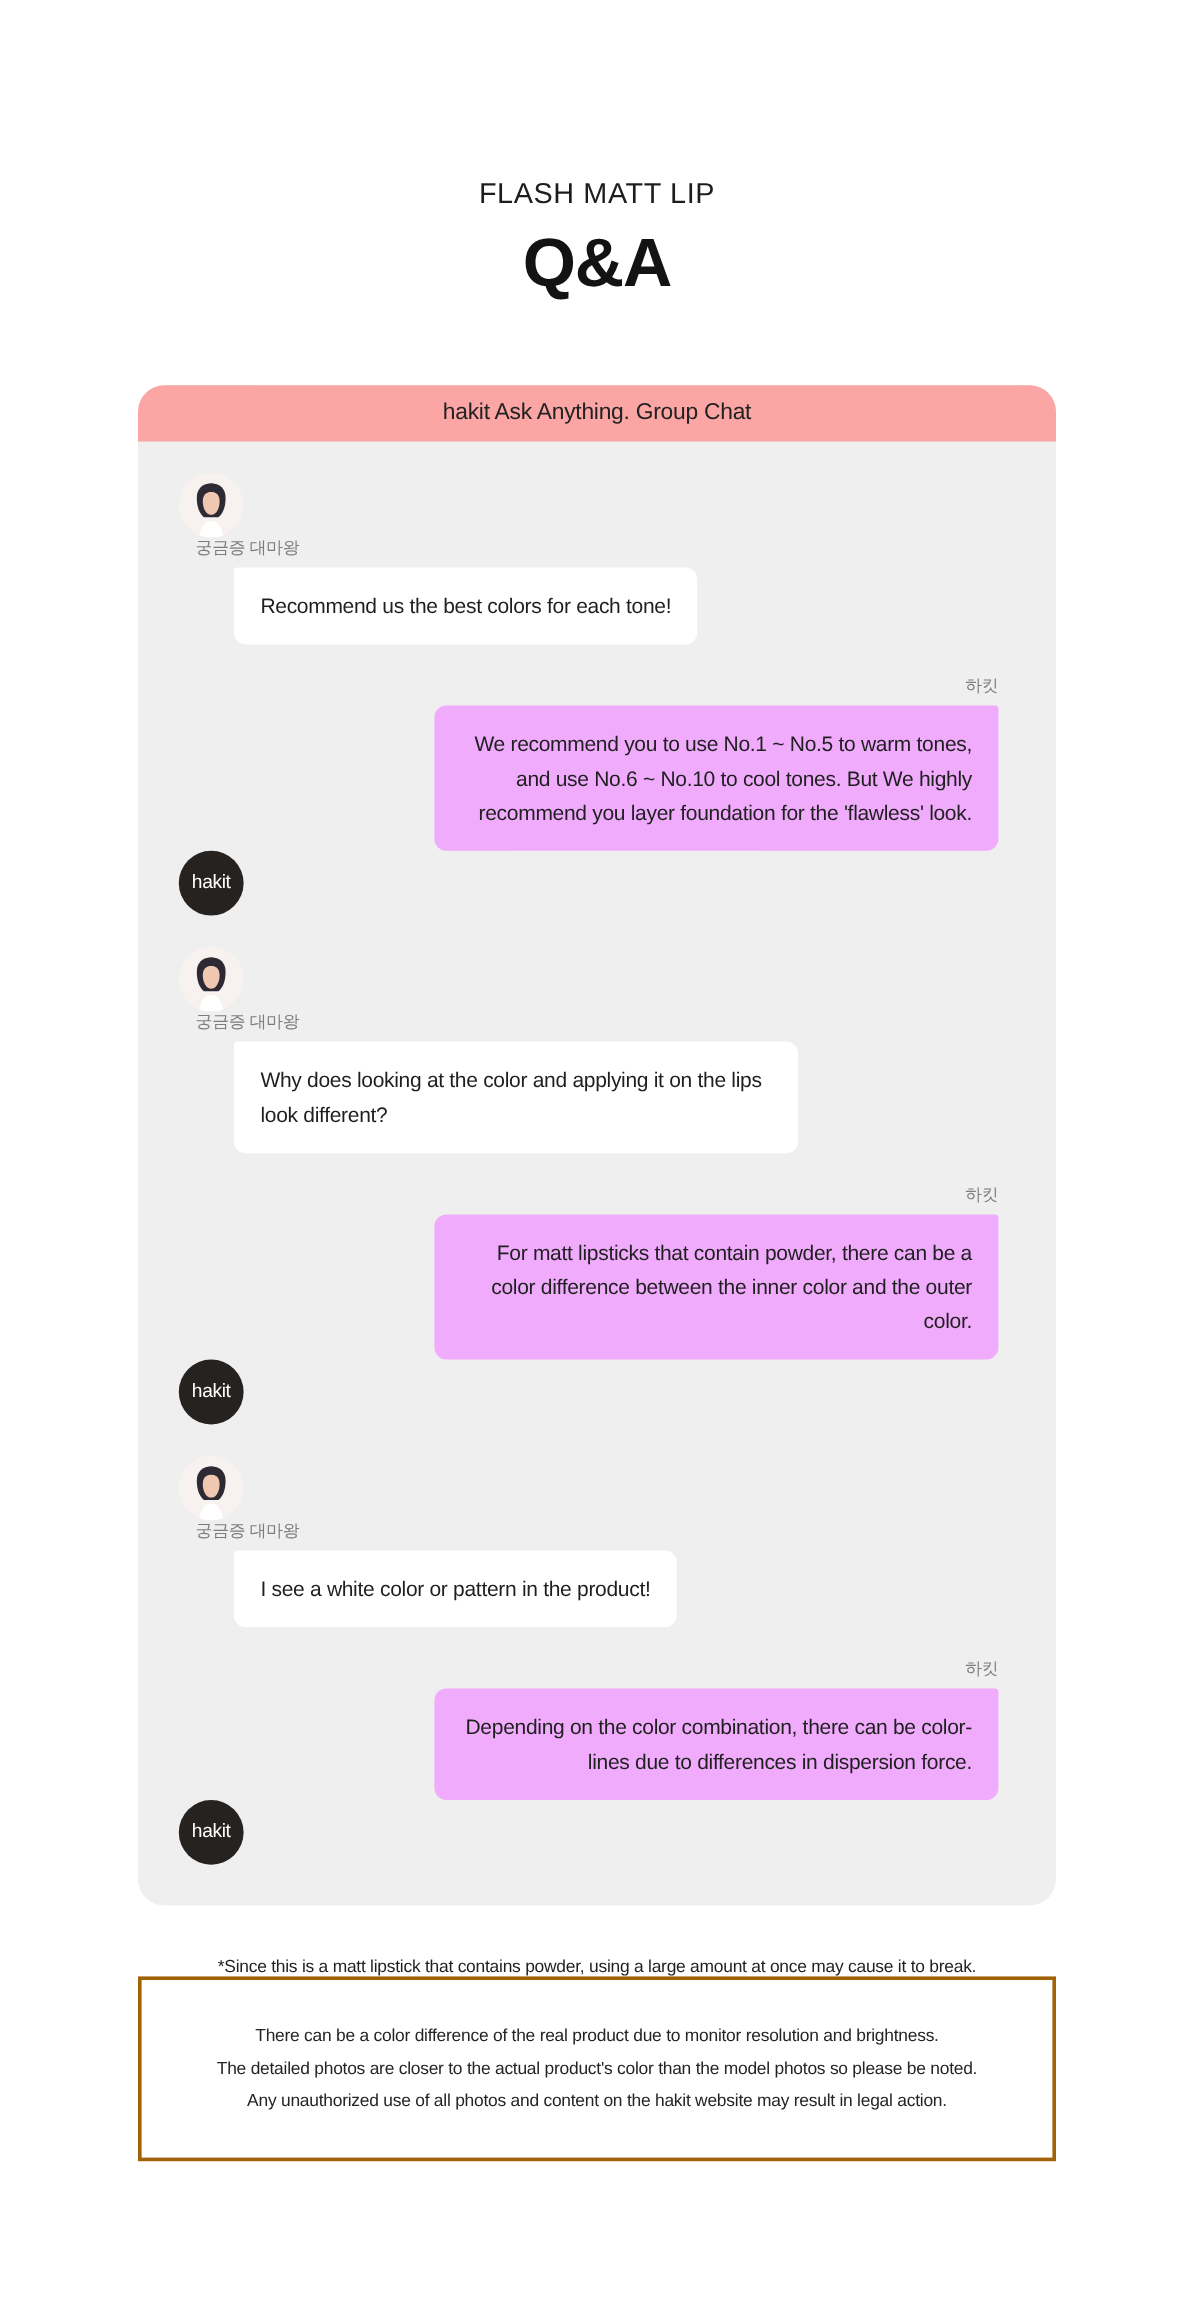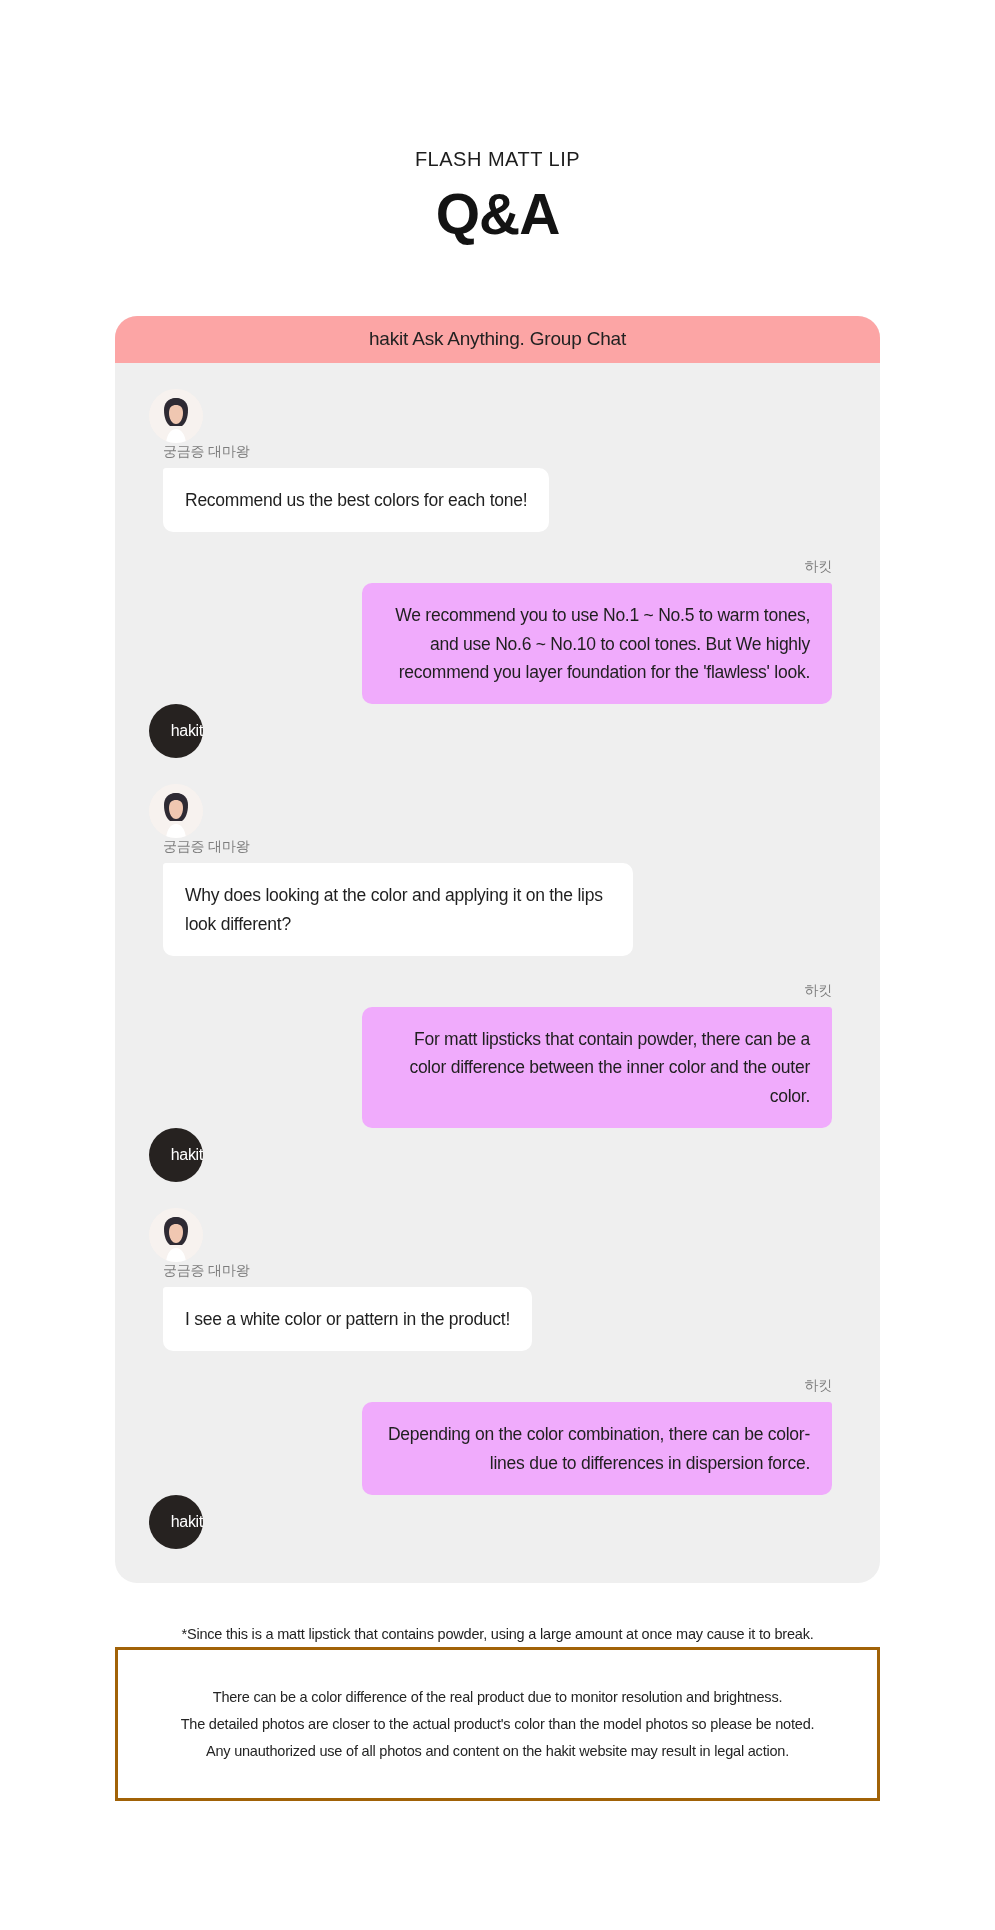--- a/index.html
+++ b/index.html
@@ -17,21 +17,21 @@
     background: #ffffff;
     overflow: hidden;
   }
 
   
   .header {
     text-align: center;
     padding-top: 148px;
   }
   .header .eyebrow {
-    font-size: 20px;
+    font-size: 24px;
     letter-spacing: 0.5px;
     color: #1d1d1d;
     font-weight: 400;
   }
   .header .bigtitle {
     font-size: 57px;
     font-weight: 700;
     letter-spacing: -1px;
     color: #131313;
     margin-top: 14px;
@@ -78,21 +78,21 @@
   .avatar svg { display: block; }
 
   .avatar-hakit {
     width: 54px; height: 54px;
     border-radius: 50%;
     flex: 0 0 54px;
     background: #262220;
     color: #ffffff;
     display: flex;
     align-items: center;
-    justify-content: flex-end;
+    justify-content: center;
     font-size: 16px;
     letter-spacing: -0.3px;
     font-weight: 400;
   }
 
   .bubble-wrap { display: flex; flex-direction: column; }
   .bubble-wrap.left { align-items: flex-start; margin-left: 14px; }
   .bubble-wrap.right { align-items: flex-end; margin-right: 14px; }
 
   .nick {
@@ -103,20 +103,21 @@
   }
 
   .bubble {
     border-radius: 10px;
     padding: 18px 22px;
     font-size: 17.5px;
     line-height: 1.62;
     letter-spacing: -0.25px;
     color: #1f1f1f;
     max-width: 470px;
+    margin-left: 32px;
   }
   .bubble.user {
     background: #ffffff;
     border-top-left-radius: 3px;
   }
   .bubble.hakit {
     background: #f0abfc;
     border-top-right-radius: 3px;
     text-align: right;
   }

